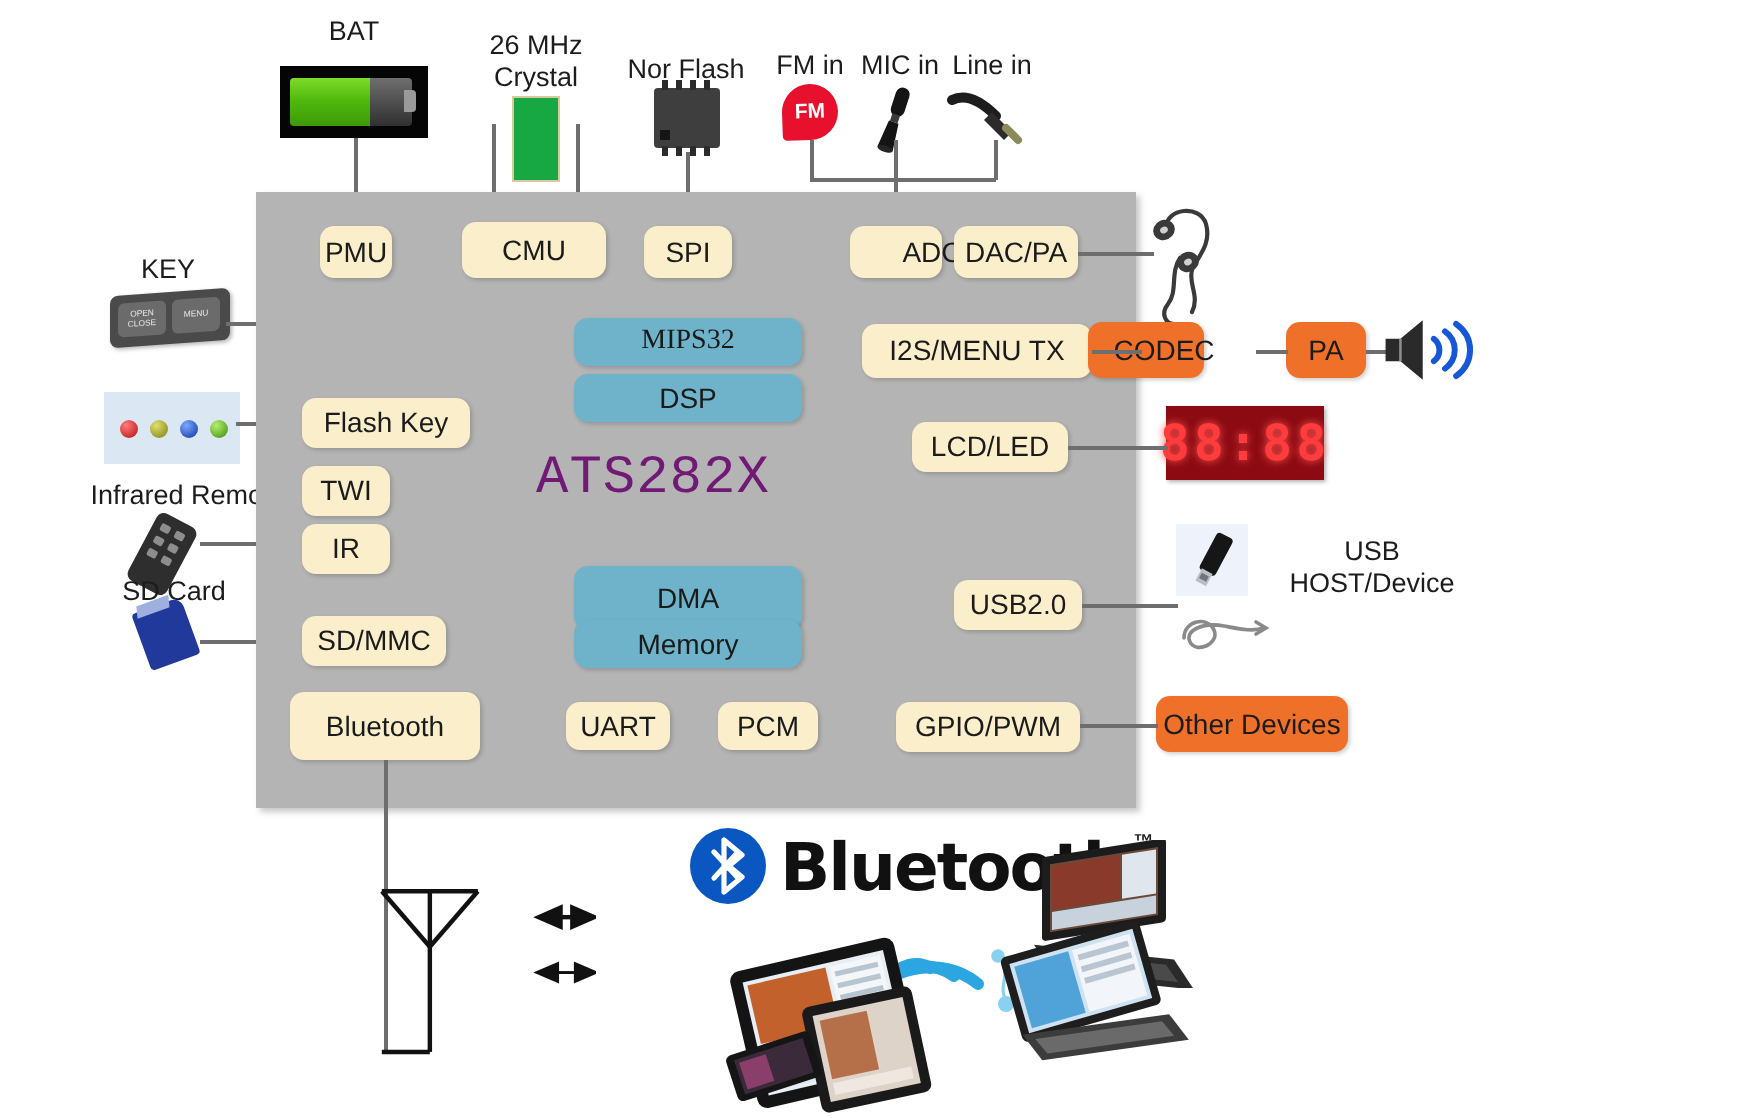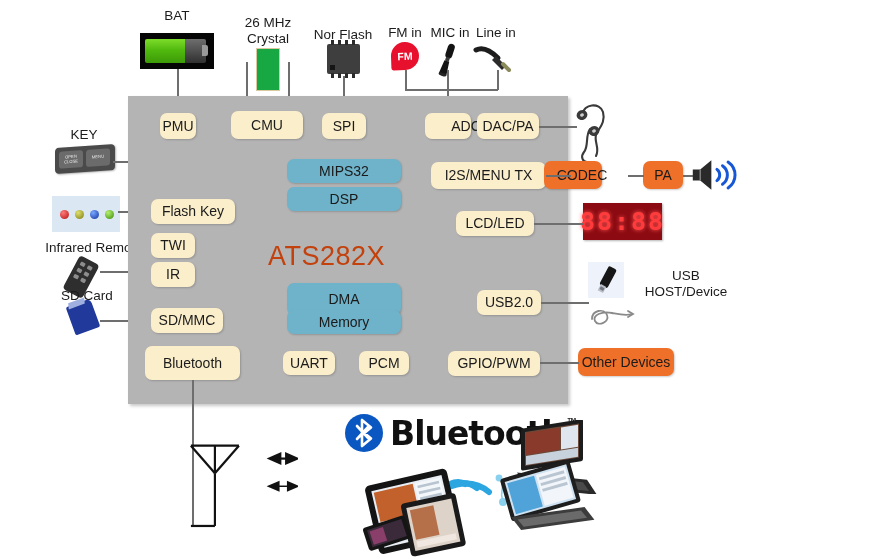--- a/index.html
+++ b/index.html
@@ -3,22 +3,22 @@
 <meta charset="utf-8">
 <style>
   html,body{margin:0;padding:0;background:#ffffff;}
   body{width:872px;height:559px;position:relative;overflow:hidden;
        font-family:"Liberation Sans", sans-serif;color:#1a1a1a;}
   #stage{position:absolute;left:0;top:0;width:872px;height:559px;}
 
   
   .chip{position:absolute;left:128px;top:96px;width:440px;height:308px;
         background:#b4b4b4;box-shadow:2px 2px 3px rgba(0,0,0,.22);}
-  .chip-title{position:absolute;left:268px;top:241px;width:190px;
-        font-size:27px;letter-spacing:.5px;color:#c2410c;}
+  .chip-title{position:absolute;left:268px;top:225px;width:190px;
+        font-size:27px;letter-spacing:.5px;color:#701a75;font-family:Liberation Mono, monospace;}
 
   
   .blk{position:absolute;box-sizing:border-box;display:flex;
        align-items:center;justify-content:center;text-align:center;
        border-radius:7px;font-size:14px;line-height:1.05;}
   .cream{background:#fbeecb;color:#1b1b1b;box-shadow:1px 1px 2px rgba(0,0,0,.18);}
   .blue{background:#6fb3ca;color:#1a1a1a;box-shadow:1px 1px 2px rgba(0,0,0,.18);}
   .orange{background:#ef7129;color:#1b1b1b;box-shadow:1px 1px 2px rgba(0,0,0,.2);}
 
   
@@ -213,21 +213,21 @@
   <div class="blk cream" style="left:151px;top:262px;width:44px;height:25px;">IR</div>
 
   <div class="blk cream" style="left:477px;top:290px;width:64px;height:25px;">USB2.0</div>
   <div class="blk cream" style="left:151px;top:308px;width:72px;height:25px;">SD/MMC</div>
 
   <div class="blk cream" style="left:145px;top:346px;width:95px;height:34px;">Bluetooth</div>
   <div class="blk cream" style="left:283px;top:351px;width:52px;height:24px;">UART</div>
   <div class="blk cream" style="left:359px;top:351px;width:50px;height:24px;">PCM</div>
   <div class="blk cream" style="left:448px;top:351px;width:92px;height:25px;">GPIO/PWM</div>
 
-  <div class="blk blue" style="left:287px;top:159px;width:114px;height:24px;">MIPS32</div>
+  <div class="blk blue" style="left:287px;top:159px;width:114px;height:24px;font-family:Liberation Serif, serif;">MIPS32</div>
   <div class="blk blue" style="left:287px;top:187px;width:114px;height:24px;">DSP</div>
   <div class="blk blue" style="left:287px;top:283px;width:114px;height:32px;text-align:center;">DMA</div>
   <div class="blk blue" style="left:287px;top:310px;width:114px;height:24px;">Memory</div>
 
   <svg class="svgwrap" style="left:570px;top:96px;" width="46" height="72" viewBox="0 0 46 72">
     <g fill="none" stroke="#3a3a3a" stroke-width="2.1" stroke-linecap="round">
       <path d="M13 18 C13 8 30 6 33 16 C36 27 28 33 26 39 C24 46 30 52 26 60"></path>
       <path d="M20 33 C15 40 19 50 14 56 C10 61 13 66 17 66"></path>
     </g>
     <ellipse cx="12" cy="19" rx="5.5" ry="5" fill="#3a3a3a" transform="rotate(-25 12 19)"></ellipse>

